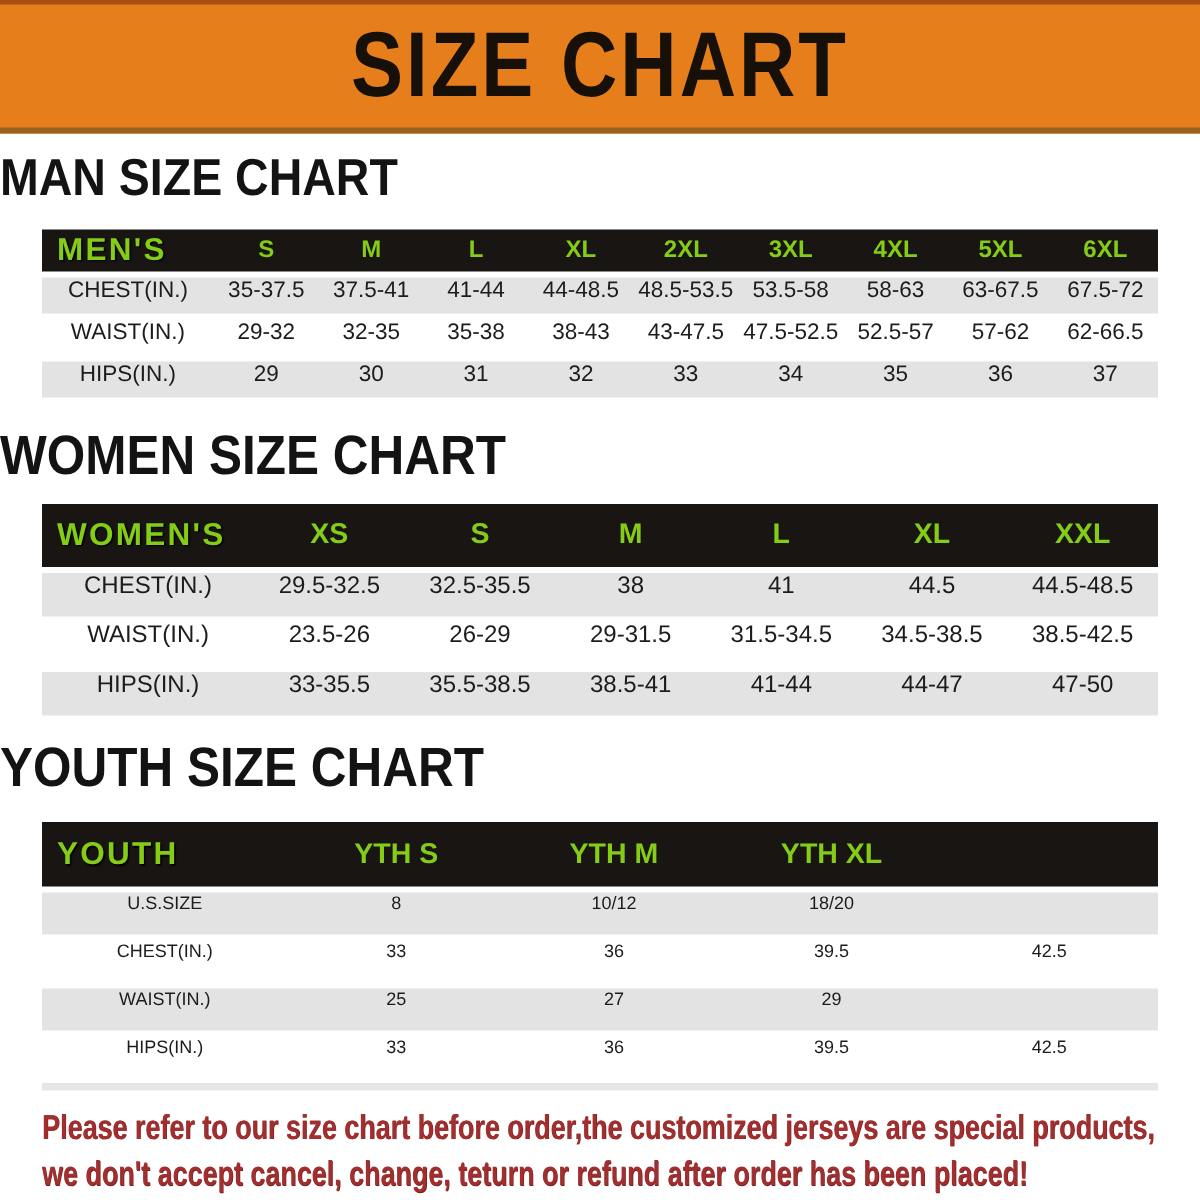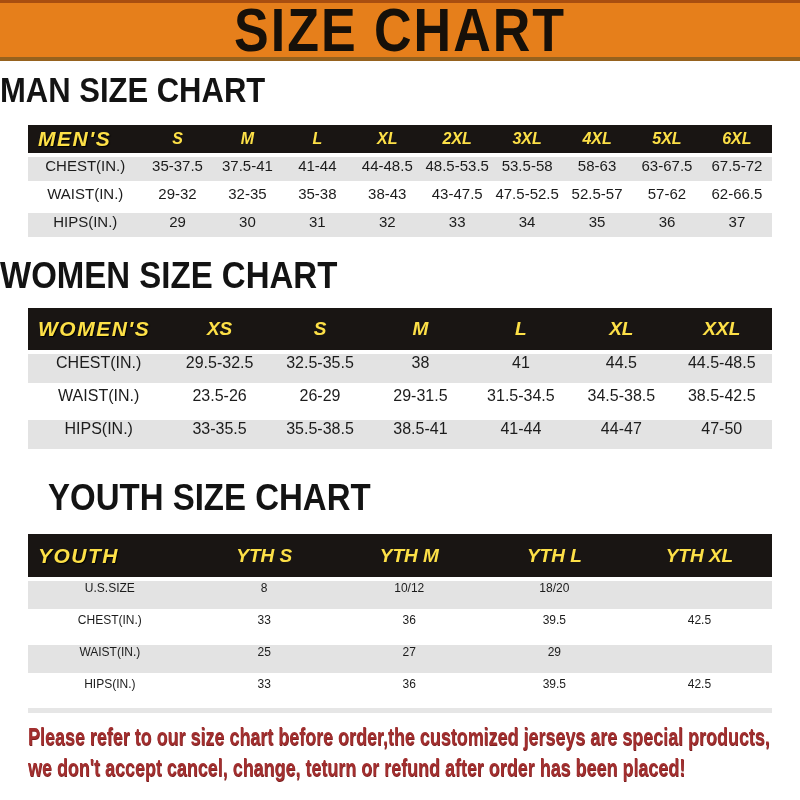--- a/index.html
+++ b/index.html
@@ -7,21 +7,21 @@
   body {
     width: 800px; height: 800px;
     background: #ffffff;
     font-family: "Liberation Sans", sans-serif;
     color: #1a1a1a;
     overflow: hidden;
   }
 
   
   .banner {
-    height: 61px;
+    height: 89px;
     background: #e67f1b;
     border-top: 3px solid #a84e10;
     border-bottom: 4px solid #96621e;
     display: flex; align-items: center; justify-content: center;
   }
   .banner-title {
     display: inline-block;
     font-size: 52px; font-weight: bold;
     color: #161009; letter-spacing: 2px;
     transform: scaleY(1.18);
@@ -33,32 +33,32 @@
   .sec-heading > span {
     display: inline-block;
     font-weight: bold; color: #131313;
     transform: scaleY(1.12);
     letter-spacing: 0px; white-space: nowrap;
   }
   #man-heading   { margin-top: 12px; }
   #man-heading > span   { font-size: 31px; }
   #women-heading { margin-top: 20px; }
   #women-heading > span { font-size: 33px; }
-  #youth-heading { margin-top: 30px; padding-left: 48px; }
+  #youth-heading { margin-top: 16px; }
   #youth-heading > span { font-size: 33px; }
 
   
   .tbl { margin: 0 28px; }
   #man-table   { margin-top: 16px; }
   #women-table { margin-top: 13px; }
   #youth-table { margin-top: 17px; }
 
   .bar {
-    background: #191513; color: #fde047;
-    display: flex; align-items: center; font-style: italic;
+    background: #191513; color: #84cc16;
+    display: flex; align-items: center;
   }
   .bar .cell { text-align: center; font-weight: bold; }
   .bar .cell:first-child {
     text-align: left; padding-left: 10px;
     font-size: 21px; letter-spacing: 1.5px;
     text-shadow: 1px 1px 1px #000;
   }
 
   .trow { display: flex; align-items: flex-start; margin-top: 4px; }
   .tbody .trow:nth-child(odd) { background: #e3e3e3; }
@@ -207,21 +207,20 @@
   </div>
 
 <div class="sec-heading" id="youth-heading">
   <span>YOUTH SIZE CHART</span>
 </div>
 <div class="tbl youth-t" id="youth-table">
     <div class="bar">
       <span class="cell">YOUTH</span>
       <span class="cell">YTH S</span>
       <span class="cell">YTH M</span>
-      <span class="cell">YTH L</span>
       <span class="cell">YTH XL</span>
     </div>
     <div class="tbody">
       <div class="trow">
         <span class="cell">U.S.SIZE</span>
         <span class="cell">8</span>
         <span class="cell">10/12</span>
         <span class="cell">18/20</span>
       </div>
       <div class="trow">

